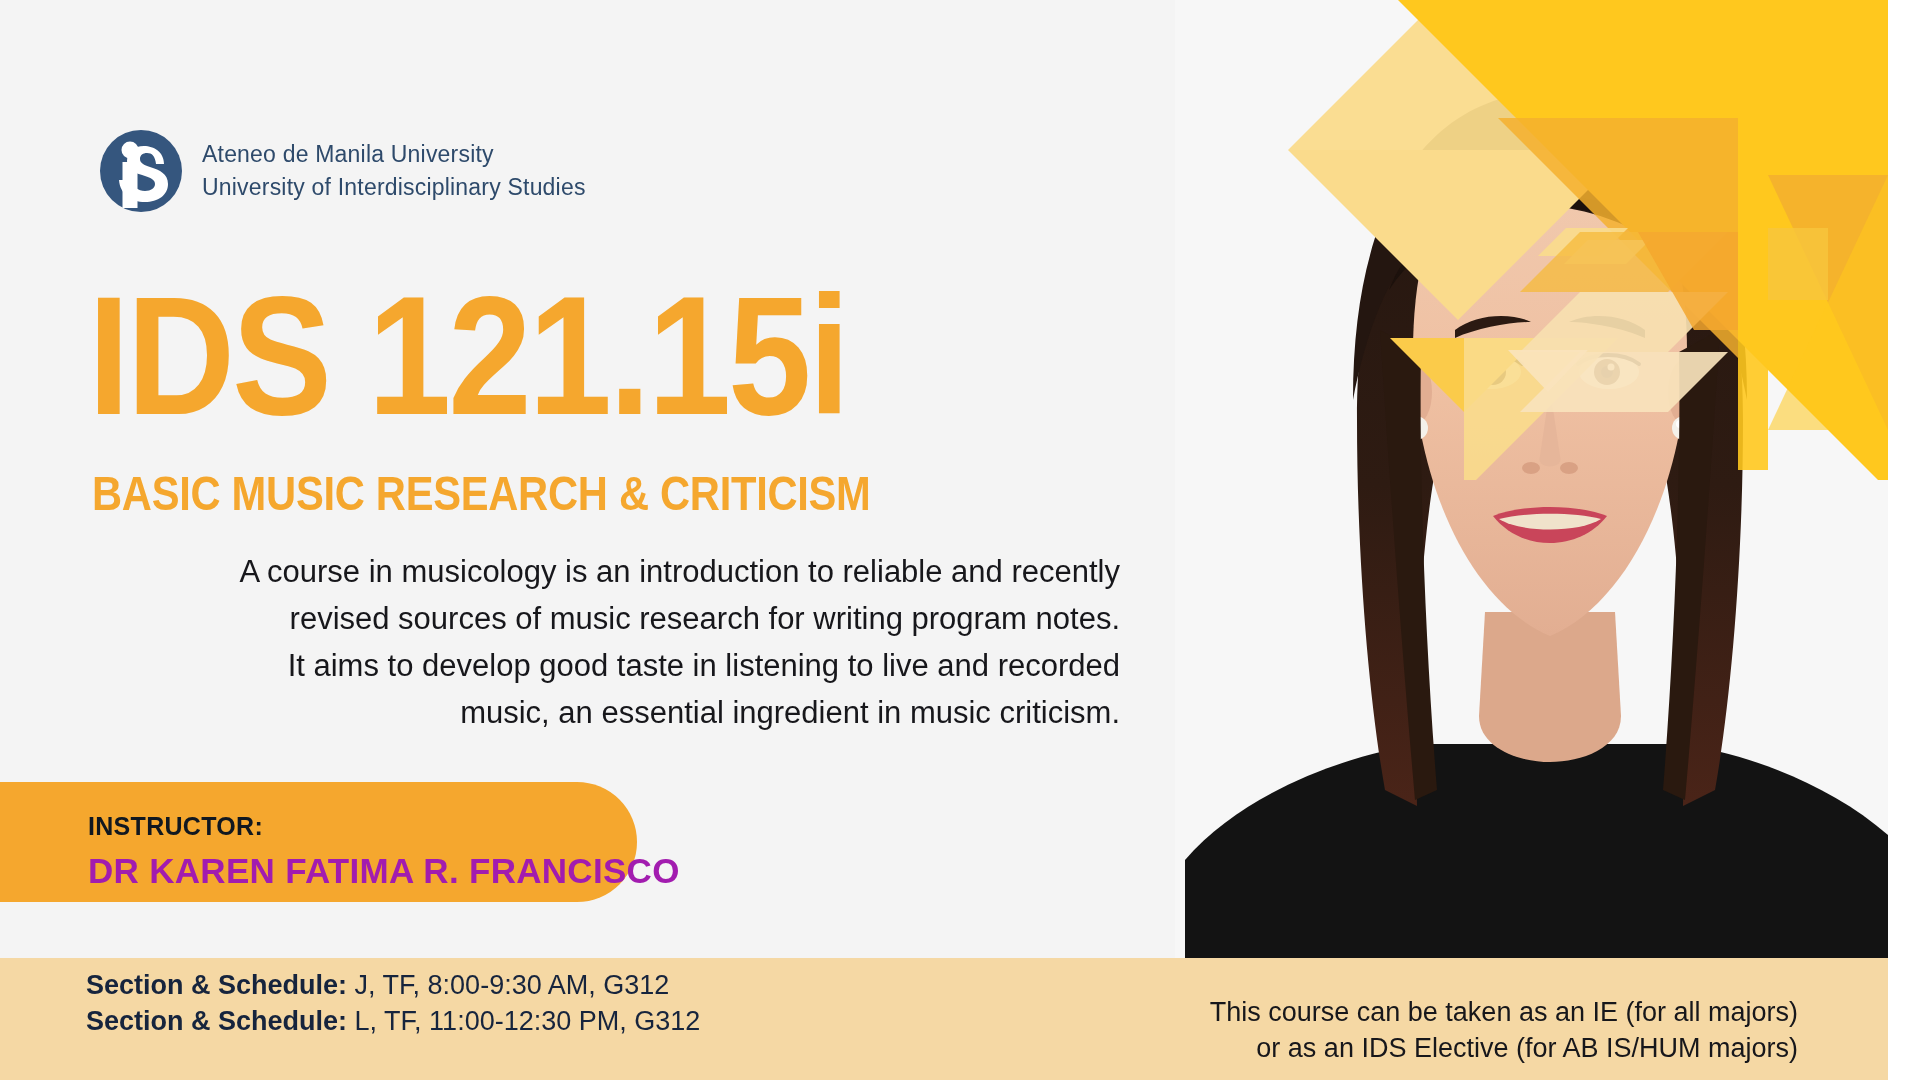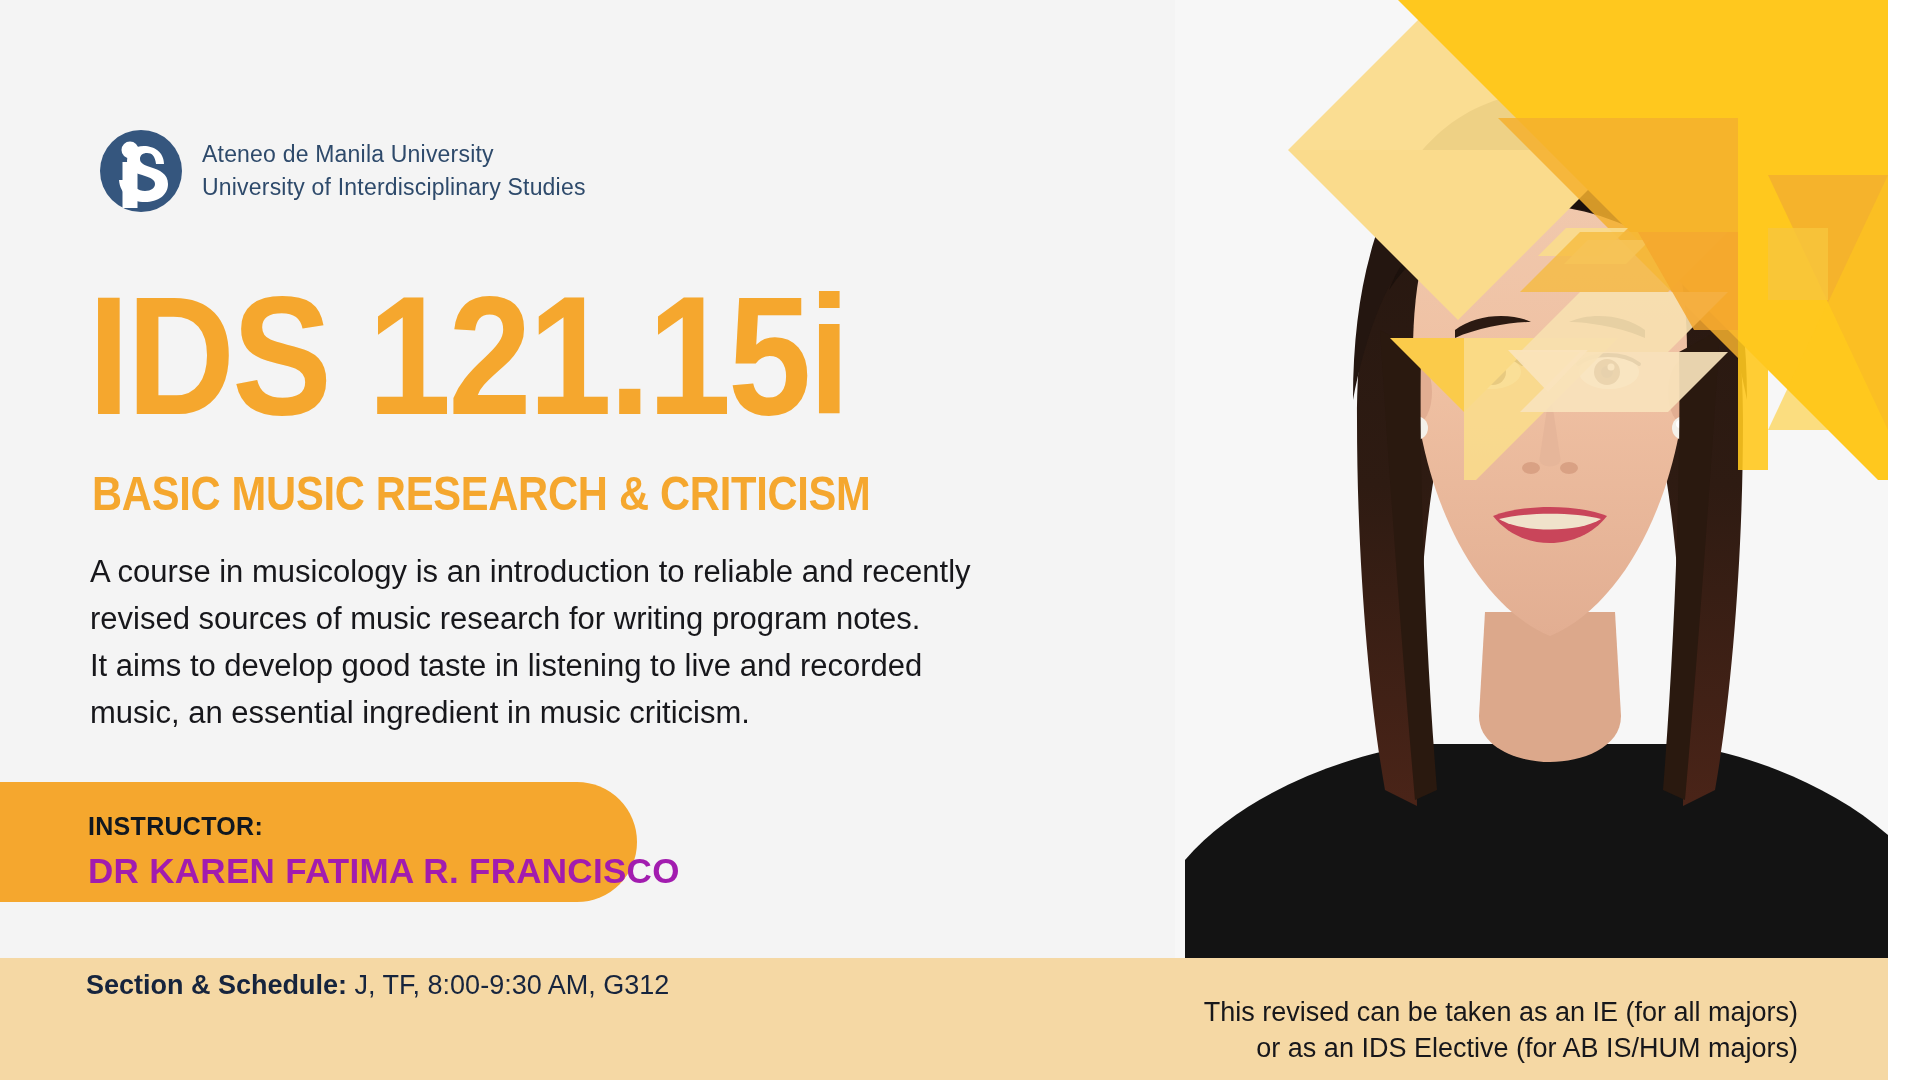--- a/index.html
+++ b/index.html
@@ -75,20 +75,21 @@
 
   
   #course-description {
     position:absolute;
     left:90px; top:548px;
     width:1030px;
     color:#17171B;
     font-size:31px;
     line-height:1.52;
     white-space:pre-line;
+    text-align:right;
   }
 
   
   #instructor-pill {
     position:absolute;
     left:0; top:782px;
     width:637px; height:120px;
     background:#F5A72E;
     border-radius:0 60px 60px 0;
   }
@@ -259,18 +260,22 @@
   <div id="instructor-label">INSTRUCTOR:</div>
   <div id="instructor-name">DR KAREN FATIMA R. FRANCISCO</div>
 
   <div id="bottom-bar"></div>
 
   <div id="schedule-list">
     <div class="schedule-row">
       <span class="schedule-label">Section &amp; Schedule:</span>
       <span class="schedule-value">J, TF, 8:00-9:30 AM, G312</span>
     </div>
-  </div>
-
-  <div id="course-note">This revised can be taken as an IE (for all majors)
+    <div class="schedule-row">
+      <span class="schedule-label">Section &amp; Schedule:</span>
+      <span class="schedule-value"> L, TF, 11:00-12:30 PM, G312</span>
+    </div>
+  </div>
+
+  <div id="course-note">This course can be taken as an IE (for all majors)
 or as an IDS Elective (for AB IS/HUM majors)</div>
 
 </div>
 
 </body></html>

